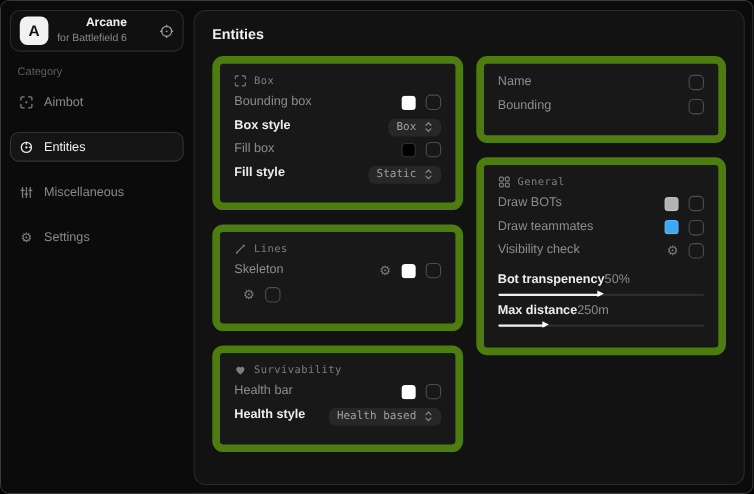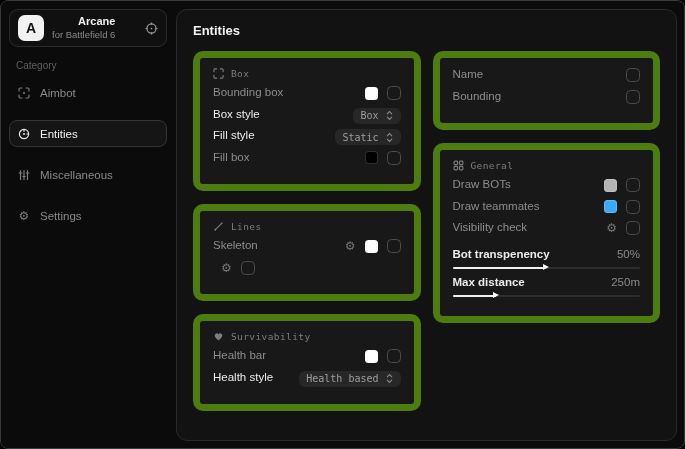--- a/index.html
+++ b/index.html
@@ -32,30 +32,30 @@
   .panel{height:100%;background:#121212;border:1px solid #2a2a2a;border-radius:11px;padding:13px 16px;overflow:hidden;}
   .page-title{font-size:13px;font-weight:700;color:#f2f2f2;}
   .cols{display:flex;gap:12px;margin-top:13px;align-items:flex-start;}
   .col{flex:1;display:flex;flex-direction:column;gap:13px;min-width:0;}
   .card{background:#181818;border:7px solid #4d7c0f;border-radius:10px;padding:10px 13px 12px;}
   .card-head{display:flex;align-items:center;gap:7px;color:#7d7d7d;
     font-family:"DejaVu Sans Mono",monospace;font-size:9.5px;letter-spacing:.4px;margin-bottom:7px;}
   .card-head svg{display:block;}
   .row{display:flex;align-items:flex-start;min-height:21.5px;}
   .row-label{flex:1;font-size:11.5px;color:#8d8d8d;white-space:nowrap;overflow:hidden;text-overflow:ellipsis;}
-  .row.emph .row-label{color:#ececec;font-weight:400;}
+  .row.emph .row-label{color:#ececec;font-weight:700;}
   .ctrls{display:flex;align-items:center;gap:9px;margin-left:8px;}
   .swatch{width:13px;height:13px;border-radius:3.5px;border:1px solid rgba(255,255,255,.18);cursor:pointer;}
   .checkbox{width:14px;height:14px;border:1.5px solid #4d4d4d;border-radius:4.5px;cursor:pointer;}
   .gearbtn{color:#777;font-size:12px;line-height:1;cursor:pointer;font-family:"DejaVu Sans",sans-serif;}
   .select{background:#272727;border-radius:6px;padding:2.5px 7px;display:flex;align-items:center;gap:6px;cursor:pointer;}
   .select .sel-val{font-family:"DejaVu Sans Mono",monospace;font-size:10px;color:#9f9f9f;}
   .select svg{display:block;color:#8a8a8a;}
   .slider-group{margin-top:5px;margin-bottom:7px;}
-  .slider-head{display:flex;justify-content:space-between;align-items:center;font-size:11.5px;}
+  .slider-head{display:flex;justify-content:flex-start;align-items:center;font-size:11.5px;}
   .slider-head .s-label{color:#ececec;font-weight:700;}
   .slider-head .s-value{color:#8a8a8a;}
   .slider-track{margin-top:7px;height:2px;background:#2d2d2d;border-radius:2px;position:relative;cursor:pointer;}
   .slider-fill{position:absolute;left:0;top:0;height:2px;background:#f0f0f0;border-radius:2px;}
   .slider-thumb{position:absolute;top:-2.5px;width:0;height:0;
     border-top:3.5px solid transparent;border-bottom:3.5px solid transparent;border-left:6px solid #fff;}
 </style>
 </head>
 <body>
 
@@ -143,40 +143,40 @@
                   <span class="select">
           <span class="sel-val">Box</span>
           <span>
                       <svg width="9" height="11" viewBox="0 0 10 12" fill="none" stroke="currentColor" stroke-width="1.2" stroke-linecap="round">
                         <path d="M2.5 4.2L5 1.7l2.5 2.5M2.5 7.8L5 10.3l2.5-2.5"></path>
                       </svg>
                     </span>
                   </span>
                 </span>
               </div>
+              <div class="row">
+        <span class="row-label">Fill box</span>
+        <span class="ctrls">
+                  <span class="swatch" style="background:#000000"></span>
+                  <span class="checkbox"></span>
+                </span>
+              </div>
               <div class="row emph">
         <span class="row-label">Fill style</span>
         <span class="ctrls">
                   <span class="select">
           <span class="sel-val">Static</span>
           <span>
                       <svg width="9" height="11" viewBox="0 0 10 12" fill="none" stroke="currentColor" stroke-width="1.2" stroke-linecap="round">
                         <path d="M2.5 4.2L5 1.7l2.5 2.5M2.5 7.8L5 10.3l2.5-2.5"></path>
                       </svg>
                     </span>
                   </span>
                 </span>
               </div>
-              <div class="row">
-        <span class="row-label">Fill box</span>
-        <span class="ctrls">
-                  <span class="swatch" style="background:#000000"></span>
-                  <span class="checkbox"></span>
-                </span>
-              </div>
             </div>
             <div class="card">
               <div class="card-head">
       <span>
                   <svg width="11" height="11" viewBox="0 0 12 12" fill="none" stroke="currentColor" stroke-width="1.2" stroke-linecap="round">
                     <path d="M2.5 9.5l7-7"></path>
                     <circle cx="2.5" cy="9.5" r="1" fill="currentColor" stroke="none"></circle>
                     <circle cx="9.5" cy="2.5" r="1" fill="currentColor" stroke="none"></circle>
                   </svg>
                 </span>

